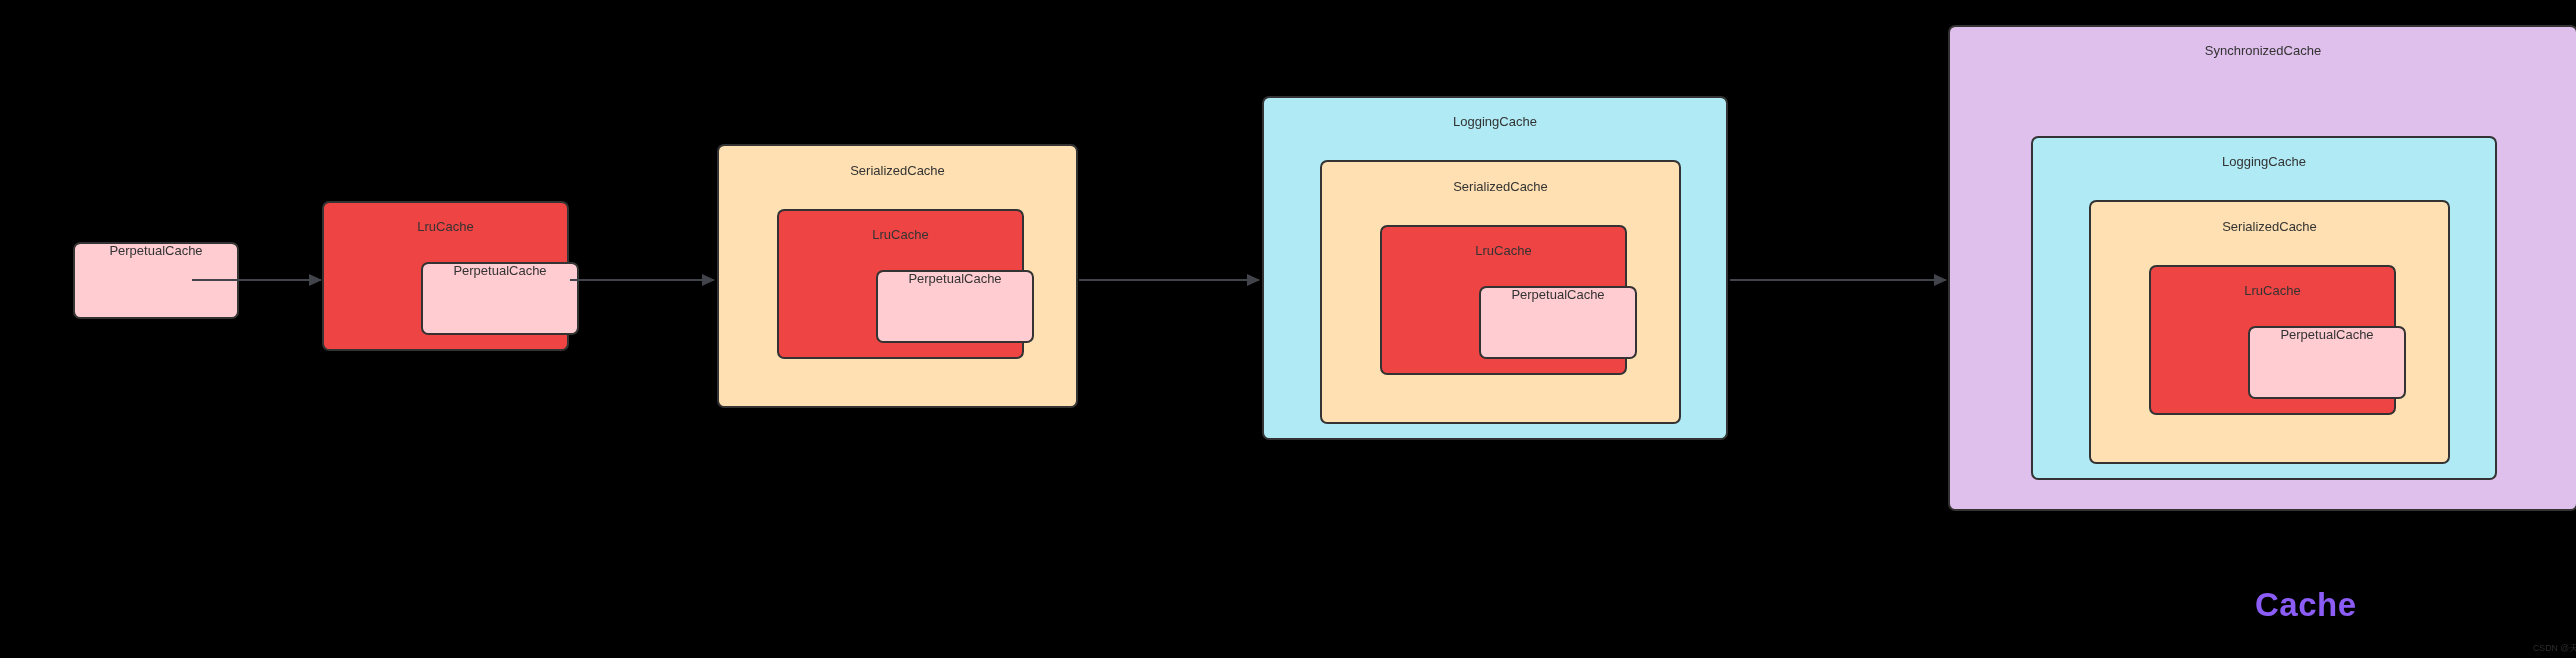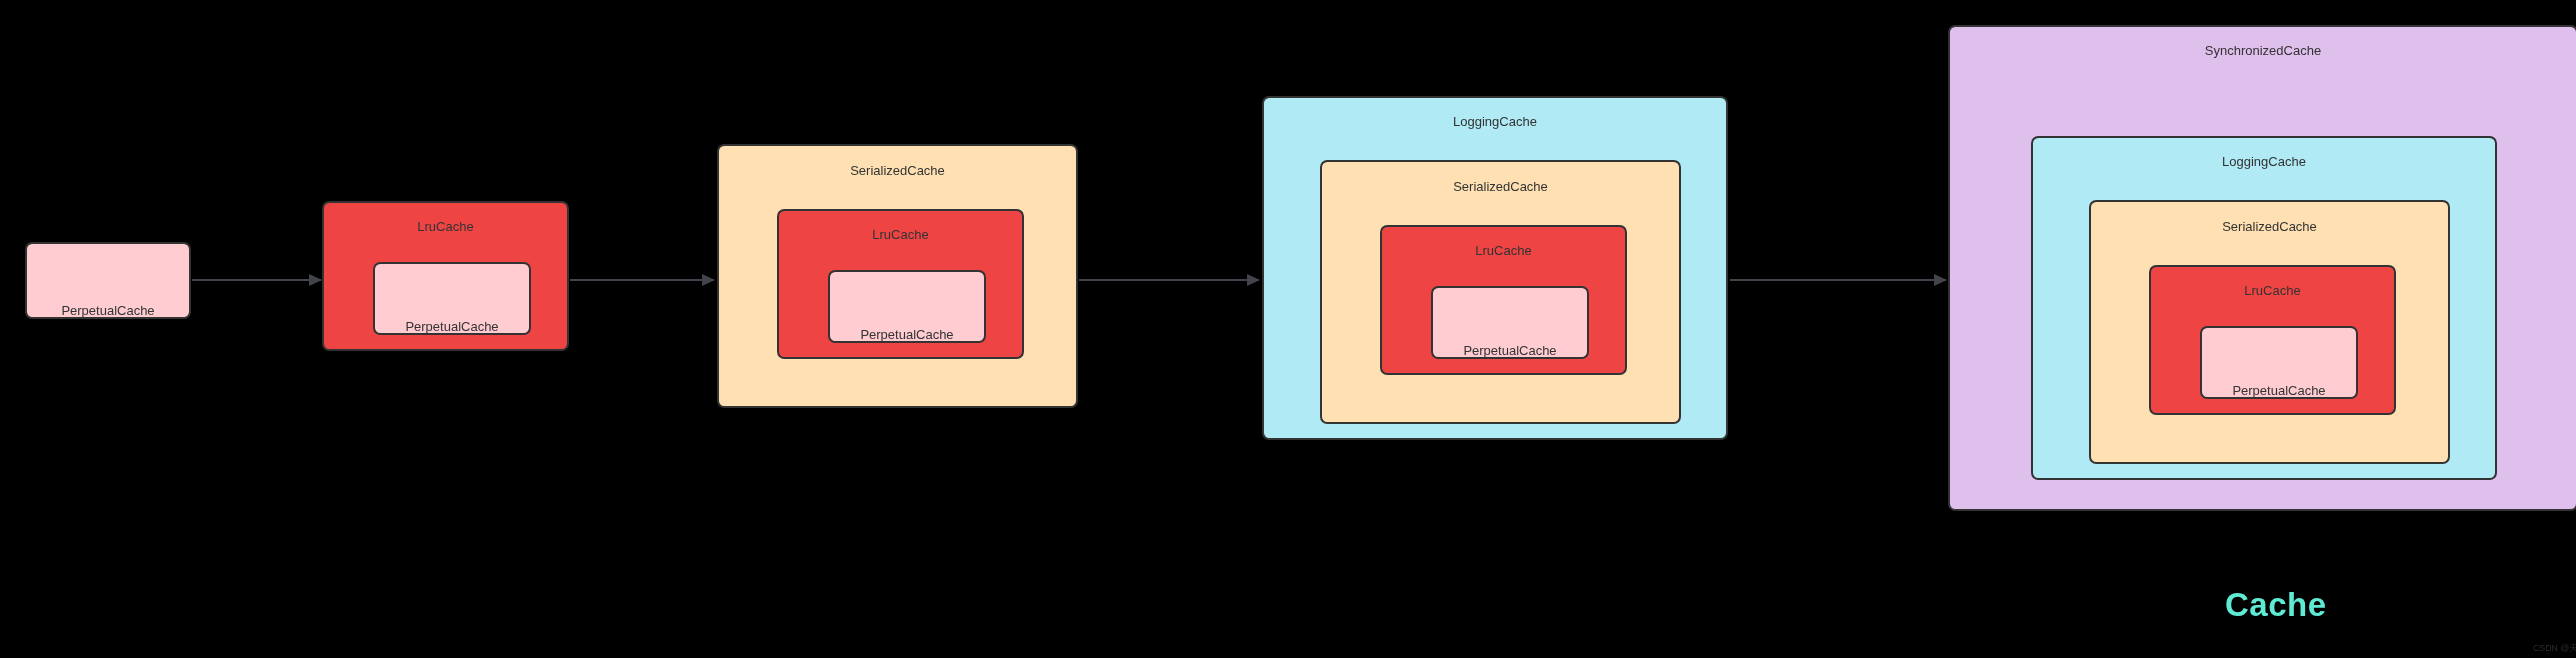--- a/index.html
+++ b/index.html
@@ -28,21 +28,22 @@
   }
   .cbox > .cbox-label {
     font-size: 13px;
     color: #333333;
     line-height: 1;
     white-space: nowrap;
     user-select: none;
   }
   
   .cbox.leaf {
-    justify-content: flex-end;
+    justify-content: flex-start;
+    margin-left: 48px;
   }
 
   
   .fill-pink   { background: #FFCCD2; }
   .fill-yellow { background: #ef4444; }
   .fill-orange { background: #FFE0B2; }
   .fill-cyan   { background: #AFEAF5; }
   .fill-purple { background: #DFBFEC; }
 
   
@@ -61,24 +62,25 @@
     border-top: 6.7px solid transparent;
     border-bottom: 6.7px solid transparent;
     border-left: 13.4px solid #41444A;
   }
 
   
   #big-watermark {
     position: absolute;
     font-size: 33px;
     font-weight: bold;
-    color: #5eead4;
+    color: #8b5cf6;
     letter-spacing: 0.5px;
     user-select: none;
     white-space: nowrap;
+    margin-left: 30px;
   }
   #corner-watermark {
     position: absolute;
     font-size: 8.8px;
     color: #2C2C2C;
     white-space: nowrap;
     user-select: none;
   }
 </style>
 </head>

